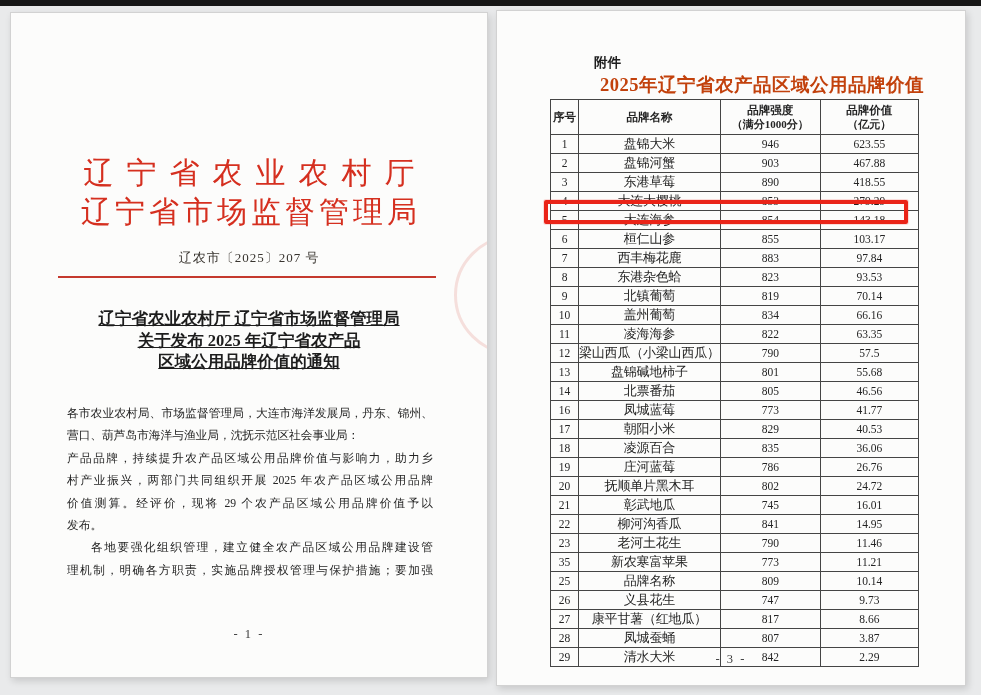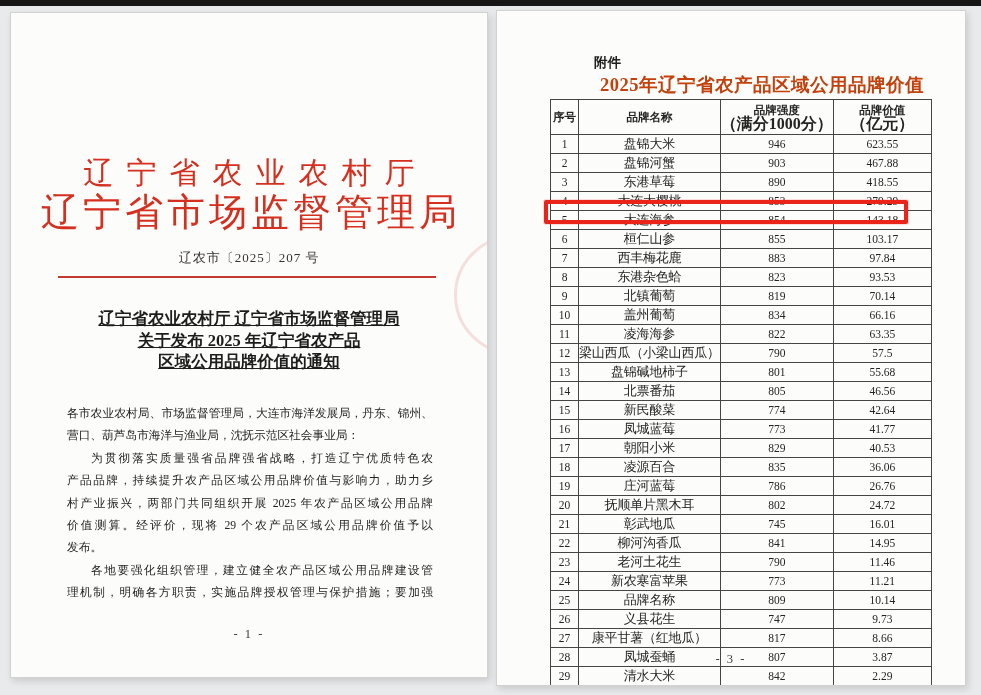--- a/index.html
+++ b/index.html
@@ -21,21 +21,21 @@
     border: 1px solid #d2d2d2;
     box-shadow: 2px 3px 7px rgba(0,0,0,0.14);
     overflow: hidden;
   }
   .page-left  { left: 10px;  top: 12px; width: 478px; height: 666px; }
   .page-right { left: 496px; top: 10px; width: 470px; height: 676px; }
 
   
   .red-header { position: absolute; left: 0; top: 141px; width: 100%; text-align: center; color: #d52f1f; font-weight: normal; }
   .red-header .rh1 { font-size: 30px; letter-spacing: 13px; padding-left: 13px; line-height: 38px; }
-  .red-header .rh2 { font-size: 38px; letter-spacing: 4px;  padding-left: 4px;  line-height: 40px; }
+  .red-header .rh2 { font-size: 30px; letter-spacing: 4px;  padding-left: 4px;  line-height: 40px; }
   .doc-number { position: absolute; left: 0; top: 236px; width: 100%; text-align: center; font-size: 13px; color: #38342f; letter-spacing: 1px; }
   .red-rule { position: absolute; left: 47px; top: 263px; width: 378px; height: 2px; background: #c5392e; }
   .seal { position: absolute; left: 443px; top: 222px; width: 120px; height: 120px; border: 3px solid rgba(205,62,48,0.15); border-radius: 50%; }
   .doc-title { position: absolute; left: 0; top: 295px; width: 100%; text-align: center; font-weight: bold; font-size: 16.5px; line-height: 21.5px; color: #1d1d1d; text-decoration: underline; }
   .body-lines { position: absolute; left: 56px; top: 390px; width: 366px; font-size: 11.7px; color: #242424; }
   .bline { line-height: 22.4px; height: 22.4px; white-space: nowrap; }
   .bline.fill { text-align: justify; text-align-last: justify; white-space: normal; overflow: hidden; }
   .bline.indent { padding-left: 24px; }
   .page-num { position: absolute; left: 0; width: 100%; text-align: center; font-size: 12.5px; color: #3a3a3a; letter-spacing: 2px; }
   .page-left .page-num  { top: 614px; }
@@ -47,21 +47,21 @@
   .brand-table { position: absolute; left: 53px; top: 88px; border-collapse: collapse; table-layout: fixed; }
   .brand-table th, .brand-table td {
     border: 1px solid #454545; text-align: center; vertical-align: middle;
     padding: 0; color: #242424; white-space: nowrap; overflow: hidden;
   }
   .brand-table col.c-rank  { width: 28px; }
   .brand-table col.c-name  { width: 122px; }
   .brand-table col.c-str   { width: 100px; }
   .brand-table col.c-val   { width: 98px; }
   .brand-table thead th { height: 35px; font-size: 11.5px; font-weight: bold; line-height: 14px; }
-  .brand-table thead .sub { display: block; font-size: 16px; }
+  .brand-table thead .sub { display: block; font-size: 11px; }
   .brand-table tbody td { height: 17.5px; font-size: 11.5px; }
   .brand-table tbody td:nth-child(2) { font-size: 13px; letter-spacing: -0.2px; }
   .highlight-box {
     position: absolute; left: 47px; top: 189px; width: 364px; height: 24px;
     border: 4px solid #ea2418; border-radius: 2px;
     box-shadow: 0 0 0 1px rgba(234,36,24,0.15);
     pointer-events: none;
   }
 </style>
 </head>
@@ -78,21 +78,20 @@
   <div class="red-rule"></div>
   <div class="seal"></div>
   <div class="doc-title">
     <div>辽宁省农业农村厅 辽宁省市场监督管理局</div>
     <div>关于发布 2025 年辽宁省农产品</div>
     <div>区域公用品牌价值的通知</div>
   </div>
   <div class="body-lines">
       <div class="bline fill">各市农业农村局、市场监督管理局，大连市海洋发展局，丹东、锦州、</div>
       <div class="bline">营口、葫芦岛市海洋与渔业局，沈抚示范区社会事业局：</div>
-      <div class="bline indent fill">为贯彻落实质量强省品牌强省战略，打造辽宁优质特色农</div>
       <div class="bline fill">产品品牌，持续提升农产品区域公用品牌价值与影响力，助力乡</div>
       <div class="bline fill">村产业振兴，两部门共同组织开展 2025 年农产品区域公用品牌</div>
       <div class="bline fill">价值测算。经评价，现将 29 个农产品区域公用品牌价值予以</div>
       <div class="bline">发布。</div>
       <div class="bline indent fill">各地要强化组织管理，建立健全农产品区域公用品牌建设管</div>
       <div class="bline fill">理机制，明确各方职责，实施品牌授权管理与保护措施；要加强</div>
     </div>
   <div class="page-num">- 1 -</div>
 </div>
 
@@ -203,26 +202,20 @@
           <td>801</td>
           <td>55.68</td>
         </tr>
         <tr>
           <td>14</td>
           <td>北票番茄</td>
           <td>805</td>
           <td>46.56</td>
         </tr>
         <tr>
-          <td>15</td>
-          <td>新民酸菜</td>
-          <td>774</td>
-          <td>42.64</td>
-        </tr>
-        <tr>
           <td>16</td>
           <td>凤城蓝莓</td>
           <td>773</td>
           <td>41.77</td>
         </tr>
         <tr>
           <td>17</td>
           <td>朝阳小米</td>
           <td>829</td>
           <td>40.53</td>
@@ -257,21 +250,21 @@
           <td>841</td>
           <td>14.95</td>
         </tr>
         <tr>
           <td>23</td>
           <td>老河土花生</td>
           <td>790</td>
           <td>11.46</td>
         </tr>
         <tr>
-          <td>24</td>
+          <td>35</td>
           <td>新农寒富苹果</td>
           <td>773</td>
           <td>11.21</td>
         </tr>
         <tr>
           <td>25</td>
           <td>品牌名称</td>
           <td>809</td>
           <td>10.14</td>
         </tr>

